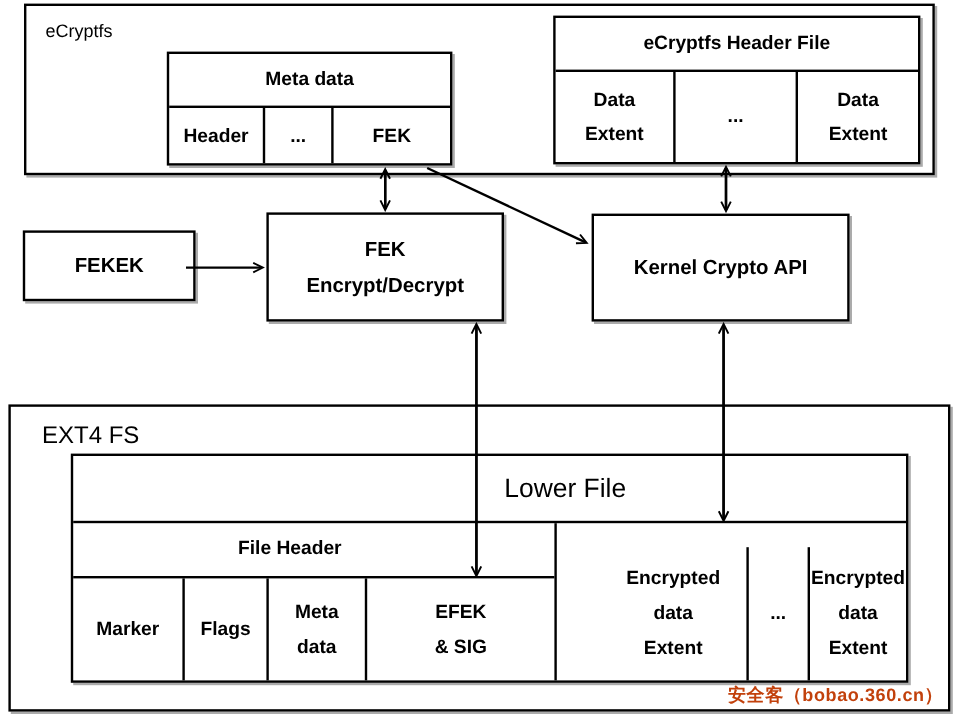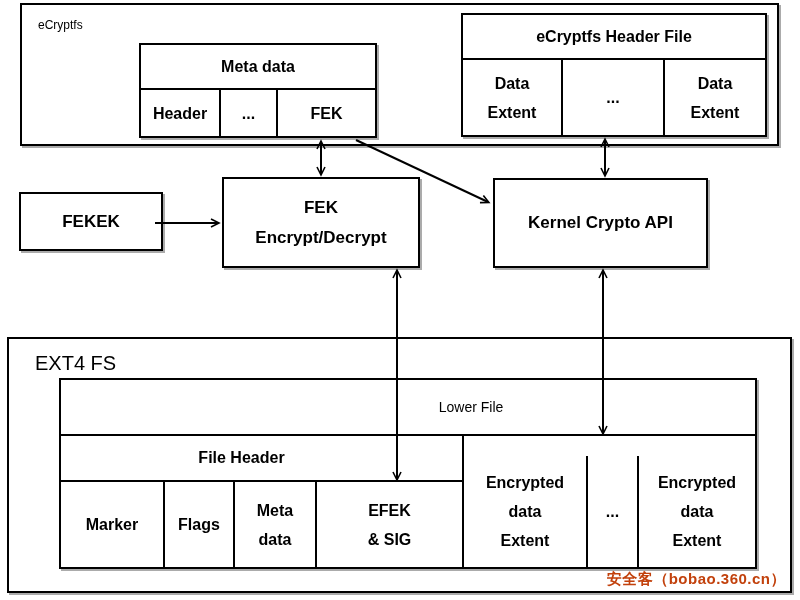--- a/index.html
+++ b/index.html
@@ -6,21 +6,21 @@
   #canvas{
     position:relative;width:800px;height:600px;background:#ffffff;
     font-family:"Liberation Sans","DejaVu Sans",sans-serif;color:#000;
     overflow:hidden;
   }
   .box{
     position:absolute;background:#ffffff;border:2px solid #000;
     box-sizing:border-box;box-shadow:2px 2px 0 #ababab;
   }
   .container-label{
-    position:absolute;font-size:12px;font-weight:400;color:#000;
+    position:absolute;font-size:15px;font-weight:400;color:#000;
     white-space:nowrap;
   }
   .tbl{position:absolute;background:#fff;border:2px solid #000;box-sizing:border-box;
        box-shadow:2px 2px 0 #ababab;display:flex;flex-direction:column;}
   .tbl-header{
     display:flex;align-items:center;justify-content:center;
     border-bottom:2px solid #000;font-weight:700;font-size:16px;box-sizing:border-box;
   }
   .tbl-row{display:flex;flex:1;}
   .cell{
@@ -29,23 +29,23 @@
     box-sizing:border-box;
   }
   .cell.bdr{border-right:2px solid #000;}
   .centerbox{
     display:flex;align-items:center;justify-content:center;text-align:center;
     font-weight:700;font-size:17px;line-height:30px;white-space:pre-line;
   }
   #lowerfile-title-row{
     height:56px;border-bottom:2px solid #000;box-sizing:border-box;
     display:flex;align-items:center;justify-content:center;
-    font-size:14px;font-weight:400;padding-left:126px;
+    font-size:22px;font-weight:400;padding-left:126px;
   }
-  #lowerfile-bottom{display:flex;flex:1;}
+  #lowerfile-bottom{display:flex;flex:1;gap:36px;}
   #lf-left{width:403px;box-sizing:border-box;border-right:2px solid #000;
            display:flex;flex-direction:column;}
   #lf-fileheader{
     height:46px;box-sizing:border-box;border-bottom:2px solid #000;
     display:flex;align-items:center;justify-content:center;
     font-size:16px;font-weight:700;padding-right:40px;
   }
   #lf-cells{display:flex;flex:1;}
   #lf-extents{display:flex;flex:1;margin-top:20px;}
   #watermark{
@@ -92,21 +92,21 @@
 
   <div class="box" id="ext4-box" style="left:7px;top:337px;width:785px;height:256px;"></div>
   <div class="container-label" style="left:35px;top:352px;font-size:20px;">EXT4 FS</div>
 
   <div class="tbl" style="left:59px;top:378px;width:698px;height:191px;">
     <div id="lowerfile-title-row">Lower File</div>
     <div id="lowerfile-bottom">
       <div id="lf-left">
         <div id="lf-fileheader">File Header</div>
         <div id="lf-cells">
-          <div class="cell bdr" style="width:104px;">Marker</div>
+          <div class="cell bdr" style="width:93px;">Marker</div>
           <div class="cell bdr" style="width:70px;">Flags</div>
           <div class="cell bdr" style="width:82px;">Meta
 data</div>
           <div class="cell" style="flex:1;">EFEK
 &amp; SIG</div>
         </div>
       </div>
       <div id="lf-extents">
         <div class="cell bdr" style="width:124px;">Encrypted
 data

